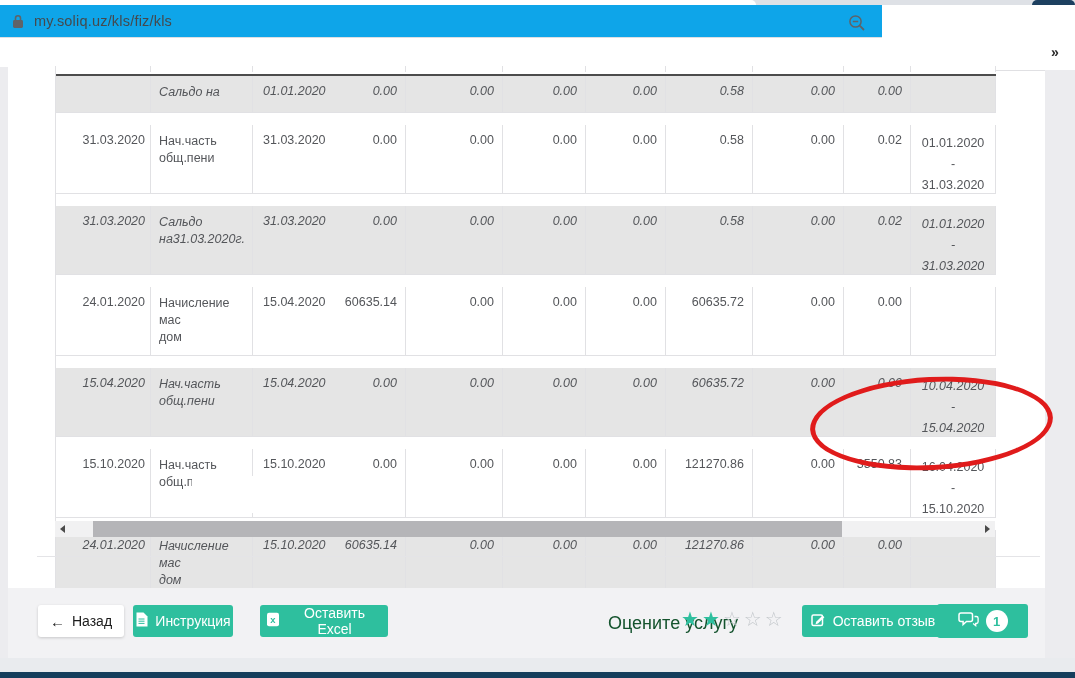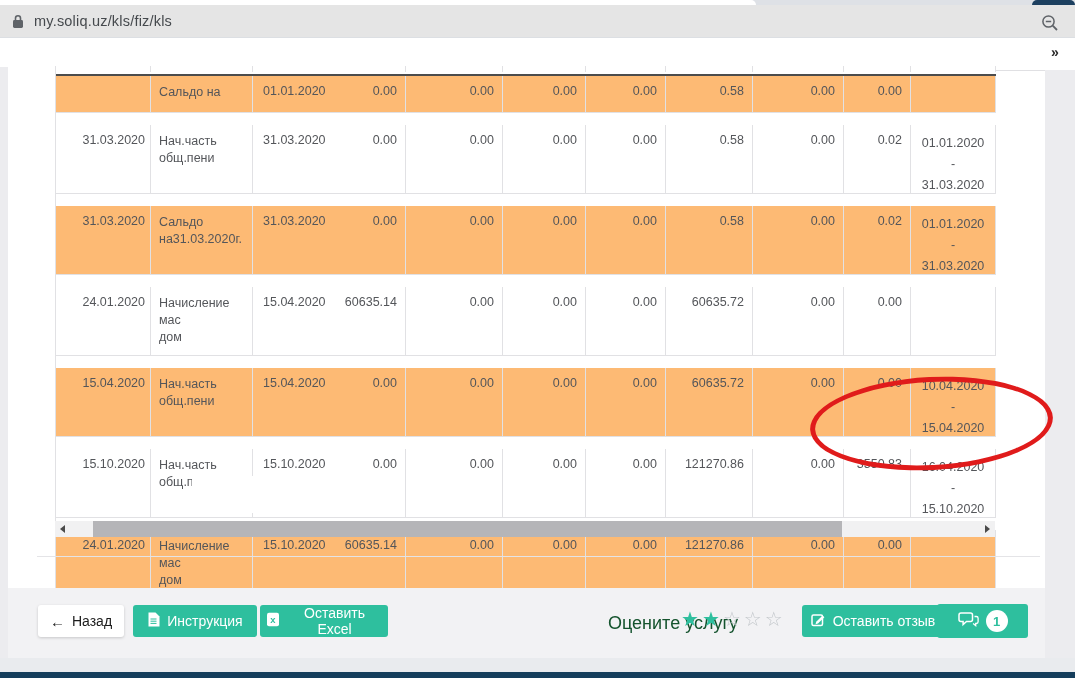--- a/index.html
+++ b/index.html
@@ -3,38 +3,38 @@
 <meta charset="utf-8">
 <style>
   html,body{margin:0;padding:0;background:#fff;}
   .screen{position:relative;width:1075px;height:678px;overflow:hidden;
           font-family:"Liberation Sans",sans-serif;background:#fff;}
 
   
   .tabstrip{position:absolute;left:0;top:0;width:1075px;height:5px;background:#dee1e6;}
   .tab-active{position:absolute;left:0;top:0;width:756px;height:5px;background:#fff;border-top-right-radius:10px;}
   .tab-navy{position:absolute;left:1032px;top:0;width:43px;height:5px;background:#1d4060;border-radius:8px 8px 0 0;}
-  .addressbar{position:absolute;left:0;top:5px;width:1075px;height:33px;background:#e5e5e5;
+  .addressbar{position:absolute;left:0;top:5px;width:882px;height:33px;background:#0ea5e9;
               border-bottom:1px solid #dcdfe3;box-sizing:border-box;}
   .lock{position:absolute;left:12px;top:9px;}
   .url{position:absolute;left:34px;top:8px;font-size:14.5px;color:#45494d;letter-spacing:.2px;}
   .zoomout{position:absolute;right:16px;top:9px;cursor:pointer;}
   .chevrons{position:absolute;left:1051px;top:44px;font-size:14px;font-weight:bold;color:#2b2b2b;cursor:pointer;}
 
   
   .gutter-left{position:absolute;left:0;top:67px;width:8px;height:605px;background:#ececef;}
   .gutter-right{position:absolute;left:1045px;top:70px;width:30px;height:602px;background:#ececef;}
   .card-topline{position:absolute;left:995px;top:70px;width:50px;height:1px;background:#e0e0e3;}
   .strip-gray{position:absolute;left:0;top:658px;width:1075px;height:14px;background:#e9ebee;}
   .strip-navy{position:absolute;left:0;top:672px;width:1075px;height:6px;background:#153e5c;}
 
   
   .table{position:absolute;left:55px;top:66px;width:940px;border-left:1px solid #e1e1e4;box-sizing:content-box;}
   .tr{display:flex;border-bottom:1px solid #e1e1e4;background:#fff;}
-  .tr.stripe{background:#fdba74;}
+  .tr.stripe{background:#e5e5e5;font-style:italic;}
   .tr.sliver{height:8px;border-bottom:2px solid #4c4c4c;background:#fff;}
   .td{box-sizing:border-box;border-right:1px solid #e1e1e4;font-size:12.5px;color:#54565a;
       padding-top:8px;overflow:hidden;}
   .r-first{height:36px;}
   .r{height:68px;margin-top:12px;}
   .c-date{text-align:right;padding-right:5px;}
   .c-desc{padding-left:8px;line-height:17px;}
   .c-combo{display:flex;justify-content:space-between;padding-left:10px;padding-right:8px;}
   .c-num{text-align:right;padding-right:8px;}
   .c-period{text-align:center;line-height:21px;}
@@ -54,21 +54,21 @@
   .divider{position:absolute;left:37px;top:556px;width:1003px;height:1px;background:#e4e4e7;}
 
   
   .footer{position:absolute;left:8px;top:588px;width:1037px;height:70px;background:#f2f2f4;}
   .btn{position:absolute;top:17px;height:32px;border:none;border-radius:3px;font-size:14px;
        display:inline-flex;align-items:center;justify-content:center;gap:7px;cursor:pointer;
        font-family:"Liberation Sans",sans-serif;}
   .btn.white{background:#fff;color:#1b1b1b;box-shadow:0 1px 3px rgba(0,0,0,.18);}
   .btn.green{background:#2ebf9e;color:#fff;}
   .b-back{left:30px;width:86px;}
-  .b-instr{left:125px;width:124px;}
+  .b-instr{left:125px;width:100px;}
   .b-excel{left:252px;width:128px;}
   .b-feedback{left:794px;width:142px;}
   .b-chat{left:929px;width:91px;height:34px;top:16px;}
   .back-arrow{font-weight:bold;font-size:15px;line-height:1;}
   .rate-label{position:absolute;left:569px;top:25px;font-size:18px;color:#14532d;margin-left:31px;}
   .stars{position:absolute;left:673px;top:19px;font-size:20px;letter-spacing:3px;cursor:pointer;user-select:none;}
   .star-f{color:#2ebf9e;}
   .star-e{color:#c4c8cc;}
   .chat-badge{width:22px;height:22px;border-radius:50%;background:#fff;color:#2ebf9e;font-size:13px;
               font-weight:bold;display:inline-flex;align-items:center;justify-content:center;}

